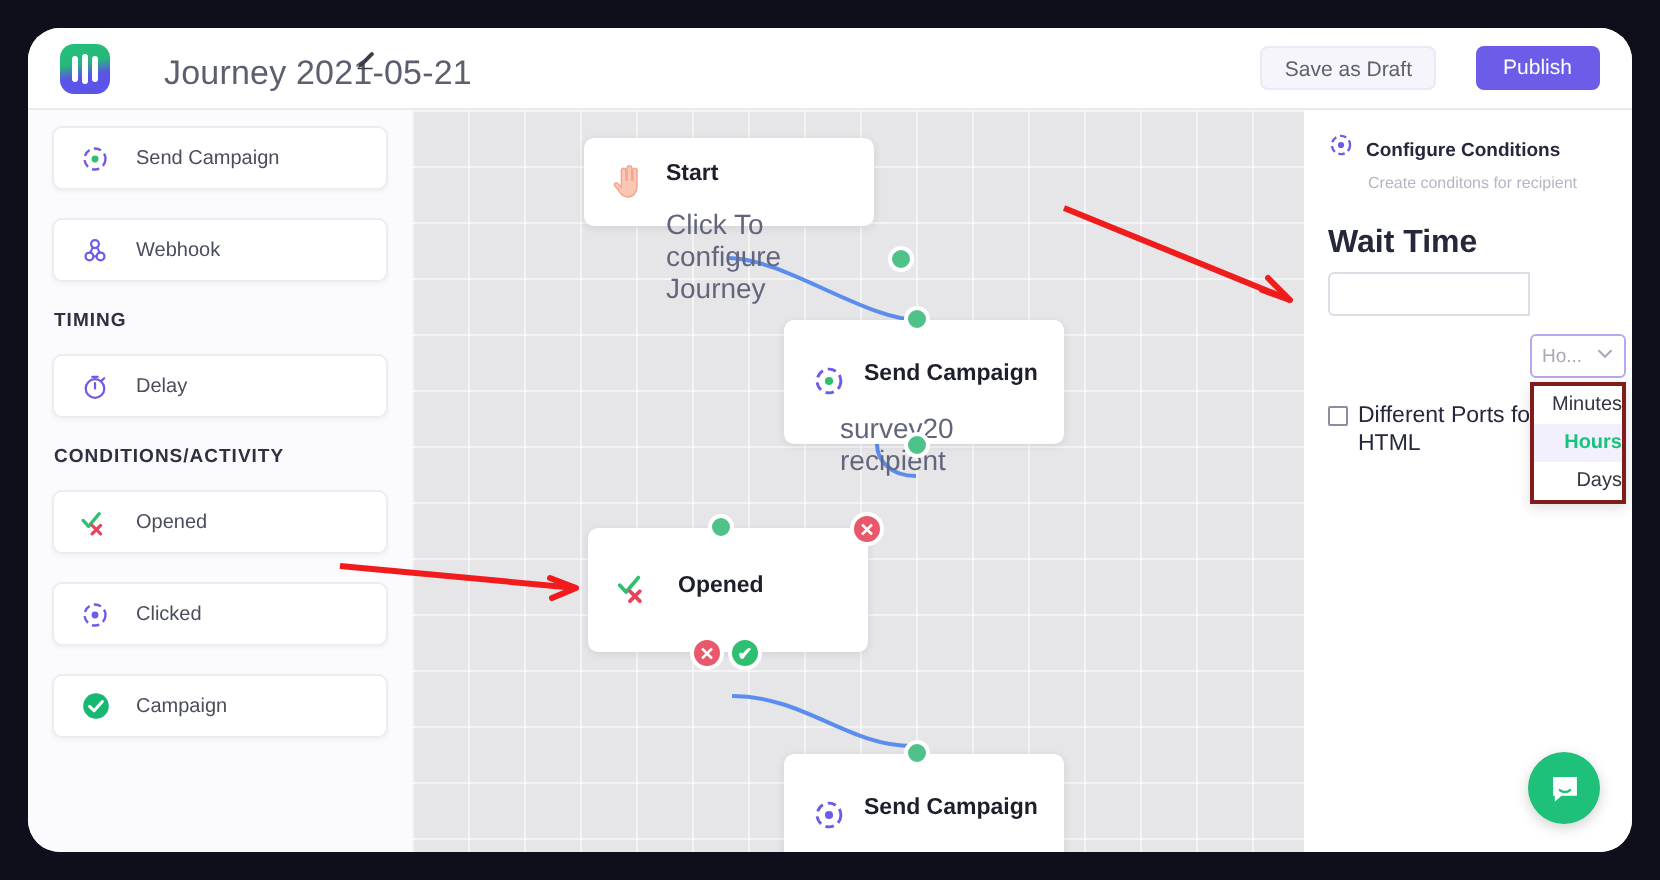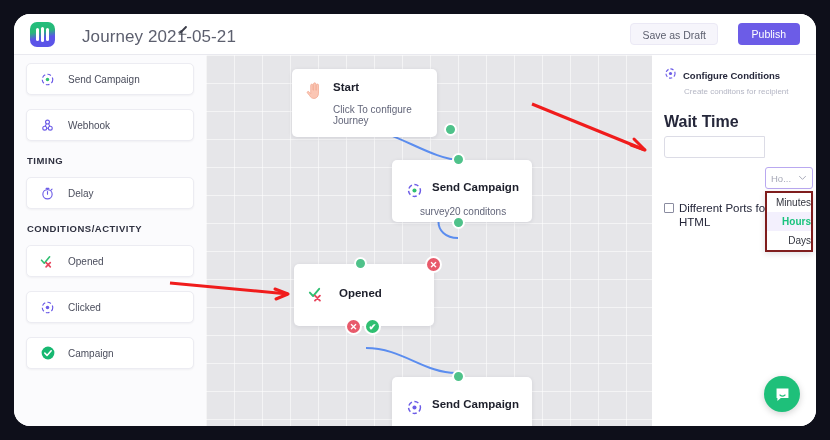--- a/index.html
+++ b/index.html
@@ -106,21 +106,21 @@
   .node {
     position: absolute;
     background: #ffffff;
     border-radius: 5px;
     box-shadow: 0 1px 4px rgba(30,30,60,.10);
   }
   .node .n-title {
     font-size: 11.5px; font-weight: bold; color: #1d1f2b;
   }
   .node .n-sub {
-    font-size: 10px; color: #63667a; margin-top: 5px;
+    font-size: 14px; color: #63667a; margin-top: 5px;
   }
   .port {
     position: absolute; width: 13px; height: 13px; border-radius: 50%;
     background: #4fc28a; border: 2.5px solid #ffffff; cursor: pointer;
   }
   .badge {
     position: absolute; width: 17px; height: 17px; border-radius: 50%;
     border: 2px solid #ffffff;
     display: flex; align-items: center; justify-content: center;
     font-size: 9px; color: #ffffff; font-weight: bold; cursor: pointer;
@@ -287,40 +287,40 @@
   </div>
 
   <div id="canvas">
 
     <svg width="446" height="371" style="position:absolute;left:0;top:0">
       <path d="M158 74 C 186 74, 226 105, 254 105" stroke="#5b8def" stroke-width="2" fill="none"></path>
       <path d="M252 151 C 226 151, 226 183, 252 183" stroke="#5b8def" stroke-width="2" fill="none"></path>
       <path d="M160 293 C 196 293, 218 318, 250 318" stroke="#5b8def" stroke-width="2" fill="none"></path>
     </svg>
 
-    <div class="node" style="left:86px;top:14px;width:145px;height:68px;">
+    <div class="node" style="left:86px;top:14px;width:145px;height:44px;">
       <span style="position:absolute;left:13px;top:13px;">
         <svg width="16" height="18" viewBox="0 0 18 20">
           <path d="M6.4 12V3.6a1.3 1.3 0 0 1 2.6 0V9h.6V2.1a1.3 1.3 0 0 1 2.6 0V9h.6V3.4a1.2 1.2 0 0 1 2.4 0v9.1c0 3.2-2 5.9-5 5.9-2.6 0-4-1.4-5.1-3.3L2.6 12c-.6-1 .9-2.2 1.8-1.2l2 2.1z" fill="#fbc6b4" stroke="#f1a68e" stroke-width=".8"></path>
         </svg>
       </span>
       <div class="n-title" style="position:absolute;left:41px;top:12px;">Start</div>
       <div class="n-sub" style="position:absolute;left:41px;top:30px;">Click To configure Journey</div>
       <div class="port" style="left:152px;top:54px;"></div>
     </div>
 
     <div class="node" style="left:186px;top:105px;width:140px;height:62px;">
       <span style="position:absolute;left:14px;top:22px;">
         <svg width="17" height="17" viewBox="0 0 20 20">
           <circle cx="10" cy="10" r="7" fill="none" stroke="#6c5ce7" stroke-width="1.7" stroke-dasharray="5 3"></circle>
           <circle cx="10" cy="10" r="2.4" fill="#2fbf71"></circle>
         </svg>
       </span>
       <div class="n-title" style="position:absolute;left:40px;top:21px;">Send Campaign</div>
-      <div class="n-sub" style="position:absolute;left:28px;top:41px;">survey20 conditons</div>
+      <div class="n-sub" style="position:absolute;left:28px;top:41px;">survey20 recipient</div>
       <div class="port" style="left:60px;top:-7px;"></div>
       <div class="port" style="left:60px;top:56px;"></div>
     </div>
 
     <div class="node" style="left:88px;top:209px;width:140px;height:62px;">
       <span style="position:absolute;left:13px;top:21px;">
         <svg width="19" height="19" viewBox="0 0 20 20">
           <path d="M3 8 6.4 11.6 12.8 4" stroke="#2fbf71" stroke-width="2" fill="none" stroke-linecap="round" stroke-linejoin="round"></path>
           <path d="M8.4 11.2l5.2 5.2M13.6 11.2l-5.2 5.2" stroke="#e8455c" stroke-width="2" fill="none" stroke-linecap="round"></path>
         </svg>

